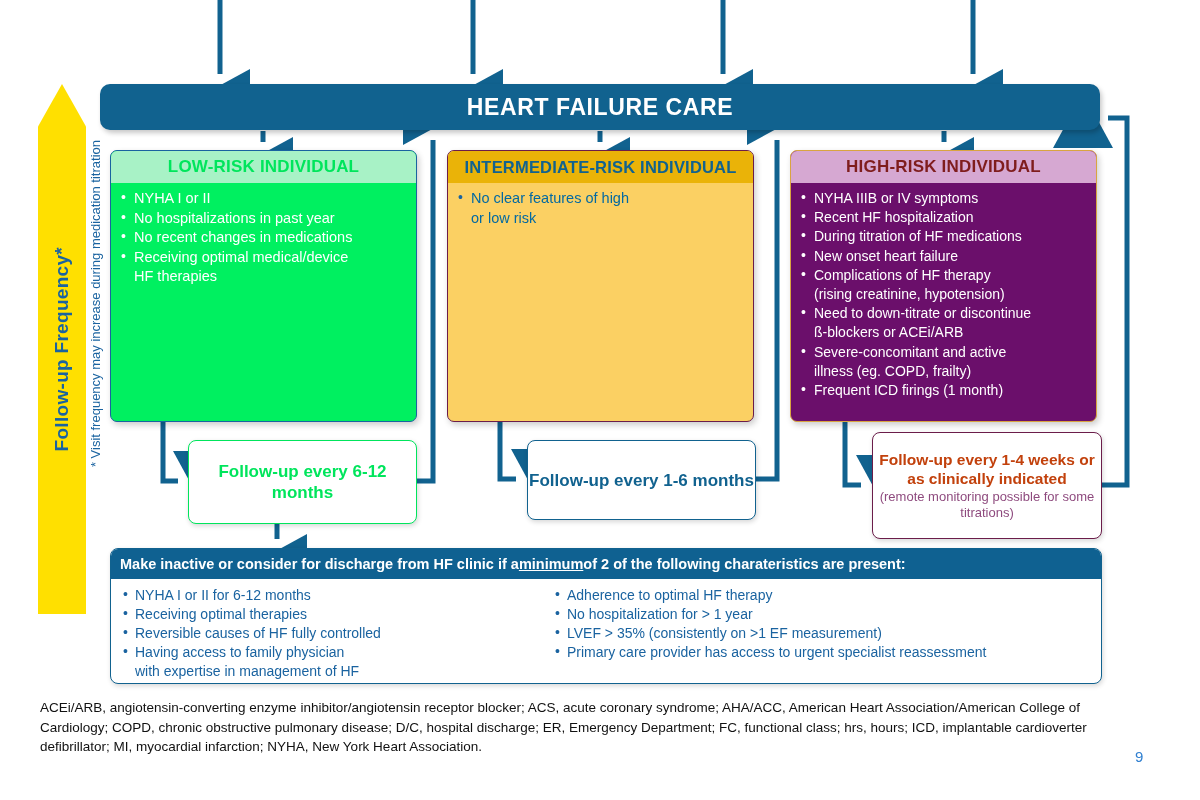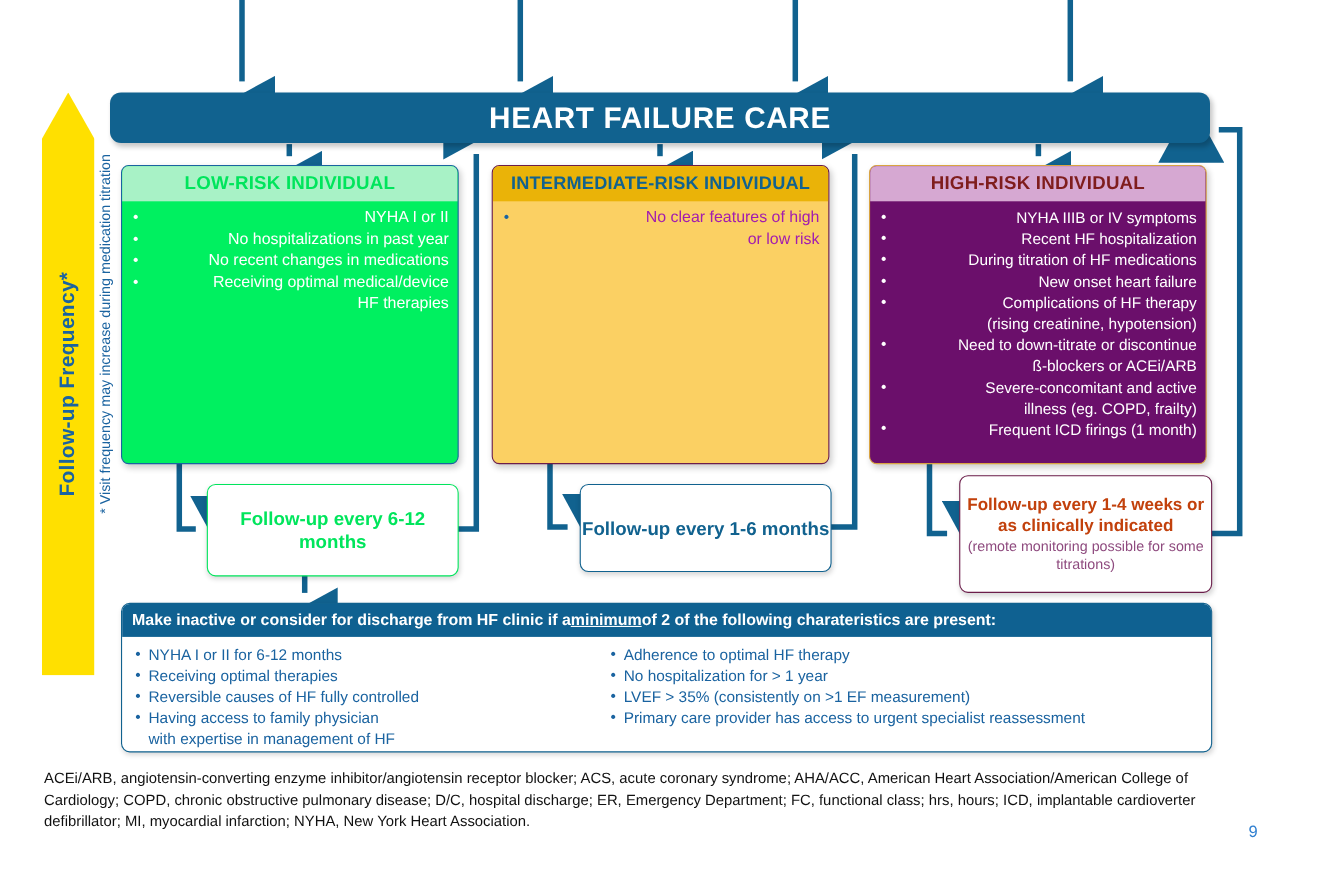--- a/index.html
+++ b/index.html
@@ -40,56 +40,56 @@
   }
 
   
   .hf-header{
     position:absolute;left:100px;top:84px;width:1000px;height:46px;
     background:#11628f;border-radius:10px;
     display:flex;align-items:center;justify-content:center;
     box-shadow:2px 3px 5px rgba(0,0,0,.22);
   }
   .hf-header span{
-    color:#ffffff;font-size:27px;font-weight:bold;letter-spacing:.6px;
+    color:#ffffff;font-size:23px;font-weight:bold;letter-spacing:.6px;
   }
 
   
   .risk-box{
     position:absolute;top:150px;width:305px;height:270px;
     border-radius:7px;overflow:hidden;
     box-shadow:2px 3px 6px rgba(0,0,0,.20);
   }
   .risk-head{
     height:32px;display:flex;align-items:center;justify-content:center;
     font-size:17px;font-weight:bold;letter-spacing:.2px;
   }
   .risk-body{
     padding:6px 8px 4px 10px;
     font-size:14.5px;line-height:19.5px;
   }
-  .risk-body ul{margin:0;padding:0;list-style:none;text-align:right;}
+  .risk-body ul{margin:0;padding:0;list-style:none;}
   .risk-body li{
     position:relative;padding-left:13px;margin:0 0 0 0;
     white-space:pre-line;
   }
   .risk-body li:before{
     content:"\2022";position:absolute;left:0;top:-1px;font-size:14px;
   }
 
   
   #box-low{left:110px;border:1px solid #1a63a0;background:#00f060;}
   #box-low .risk-head{background:#a8f2c6;color:#00e55c;}
   #box-low .risk-body{color:#ffffff;}
   #box-low .risk-body li:before{color:#ffffff;}
 
   
   #box-int{left:447px;border:1px solid #6b1d4a;background:#fbd063;}
   #box-int .risk-head{background:#eab308;color:#11628f;font-size:16.5px;}
-  #box-int .risk-body{color:#a21caf;}
+  #box-int .risk-body{color:#0369a1;}
   #box-int .risk-body li:before{color:#1a63a0;}
 
   
   #box-high{left:790px;border:1px solid #d9a441;background:#6b0f6b;}
   #box-high .risk-head{background:#d6a8d2;color:#7f1d1d;}
   #box-high .risk-body{color:#ffffff;font-size:14px;line-height:19.2px;}
   #box-high .risk-body li:before{color:#ffffff;}
 
   
   .fu-box{

